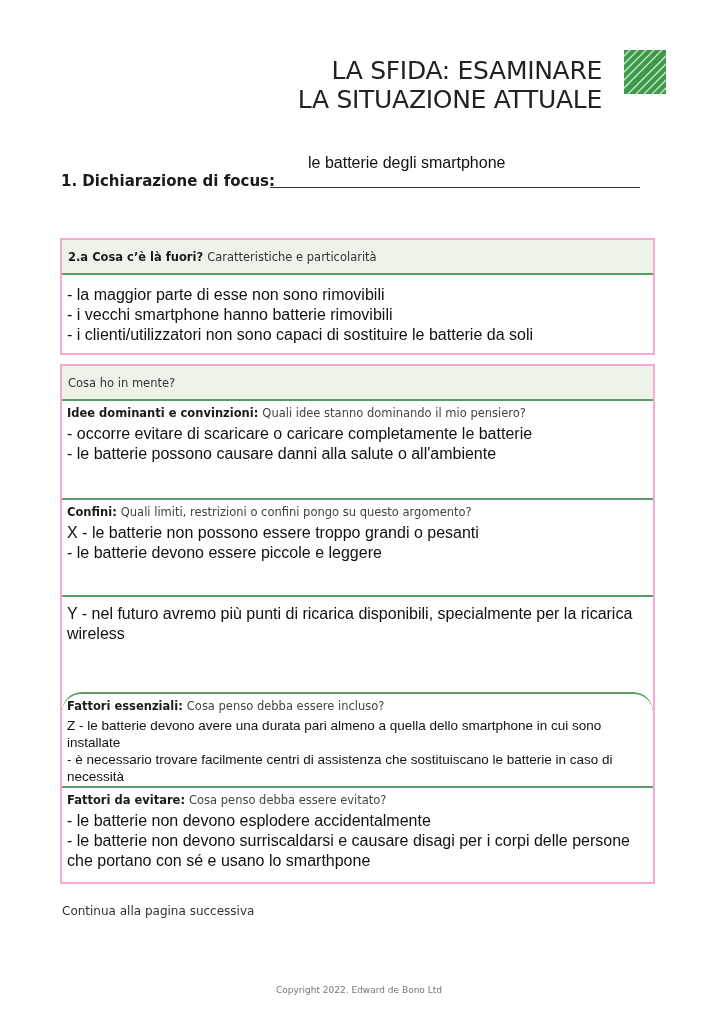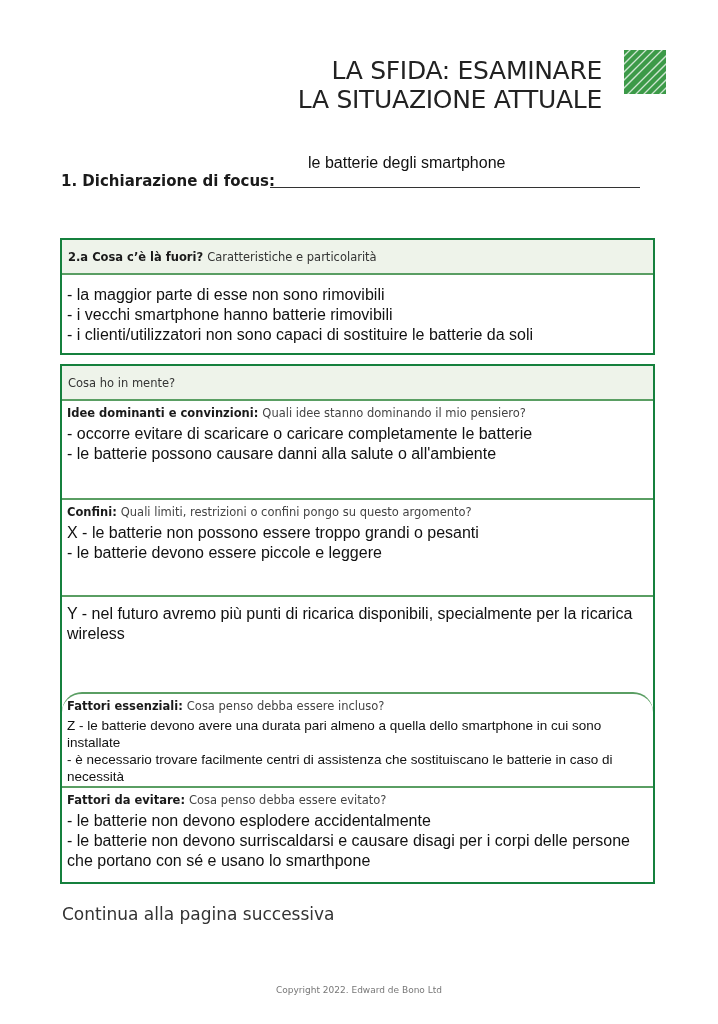--- a/index.html
+++ b/index.html
@@ -2,31 +2,31 @@
 <html><head>
 <meta charset="utf-8">
 <style>
   html, body { margin:0; padding:0; background:#ffffff; }
   body { width:718px; height:1024px; position:relative; overflow:hidden; font-family:"DejaVu Sans", sans-serif; color:#1a1a1a; }
   .title { position:absolute; right:116px; top:56px; text-align:right; font-family:"DejaVu Sans", sans-serif; font-size:25px; line-height:29px; color:#222; letter-spacing:-0.3px; }
   .logo { position:absolute; left:624px; top:50px; width:42px; height:44px; }
   .focus-value { position:absolute; left:268px; top:154px; font-family:"Liberation Sans", sans-serif; font-size:16px; color:#111;margin-left:40px; }
   .focus-label { position:absolute; left:61px; top:172px; font-family:"DejaVu Sans", sans-serif; font-weight:bold; font-size:15px; color:#1a1a1a; }
   .focus-line { position:absolute; left:270px; top:187px; width:370px; height:0; border-top:1px solid #333; }
-  .box { position:absolute; left:60px; width:595px; border:2px solid #15803d; box-sizing:border-box; }
+  .box { position:absolute; left:60px; width:595px; border:2px solid #f9a8d4; box-sizing:border-box; }
   .box-head { background:#eef3ea; border-bottom:2px solid #5a9e63; padding:0 6px; height:33px; display:flex; align-items:center; font-size:11.5px; color:#333; }
   .box-head b { color:#1a1a1a; margin-right:4px; }
   .sect { border-top:2px solid #5a9e63; padding:4px 5px 0 5px; box-sizing:border-box; }
   .sect:first-of-type { border-top:none; }
   .q { font-size:11.5px; color:#444; line-height:16px; }
   .q b { color:#1a1a1a; margin-right:4px; }
   .ans { font-family:"Liberation Sans", sans-serif; font-size:16px; line-height:20px; color:#111; white-space:pre-line; margin-top:3px; }
   .ans.small { font-size:13.5px; line-height:17px; }
   .body-a { padding:10px 5px 8px 5px; height:80px; box-sizing:border-box; }
-  .cont { position:absolute; left:62px; top:904px; font-size:17px; color:#333; }
+  .cont { position:absolute; left:62px; top:904px; font-size:12px; color:#333; }
   .copy { position:absolute; left:0; width:718px; top:985px; text-align:center; font-size:9px; color:#777; }
 </style>
 </head>
 <body>
 
 <div class="title">
   <div>LA SFIDA: ESAMINARE</div>
   <div>LA SITUAZIONE ATTUALE</div>
 </div>
 

